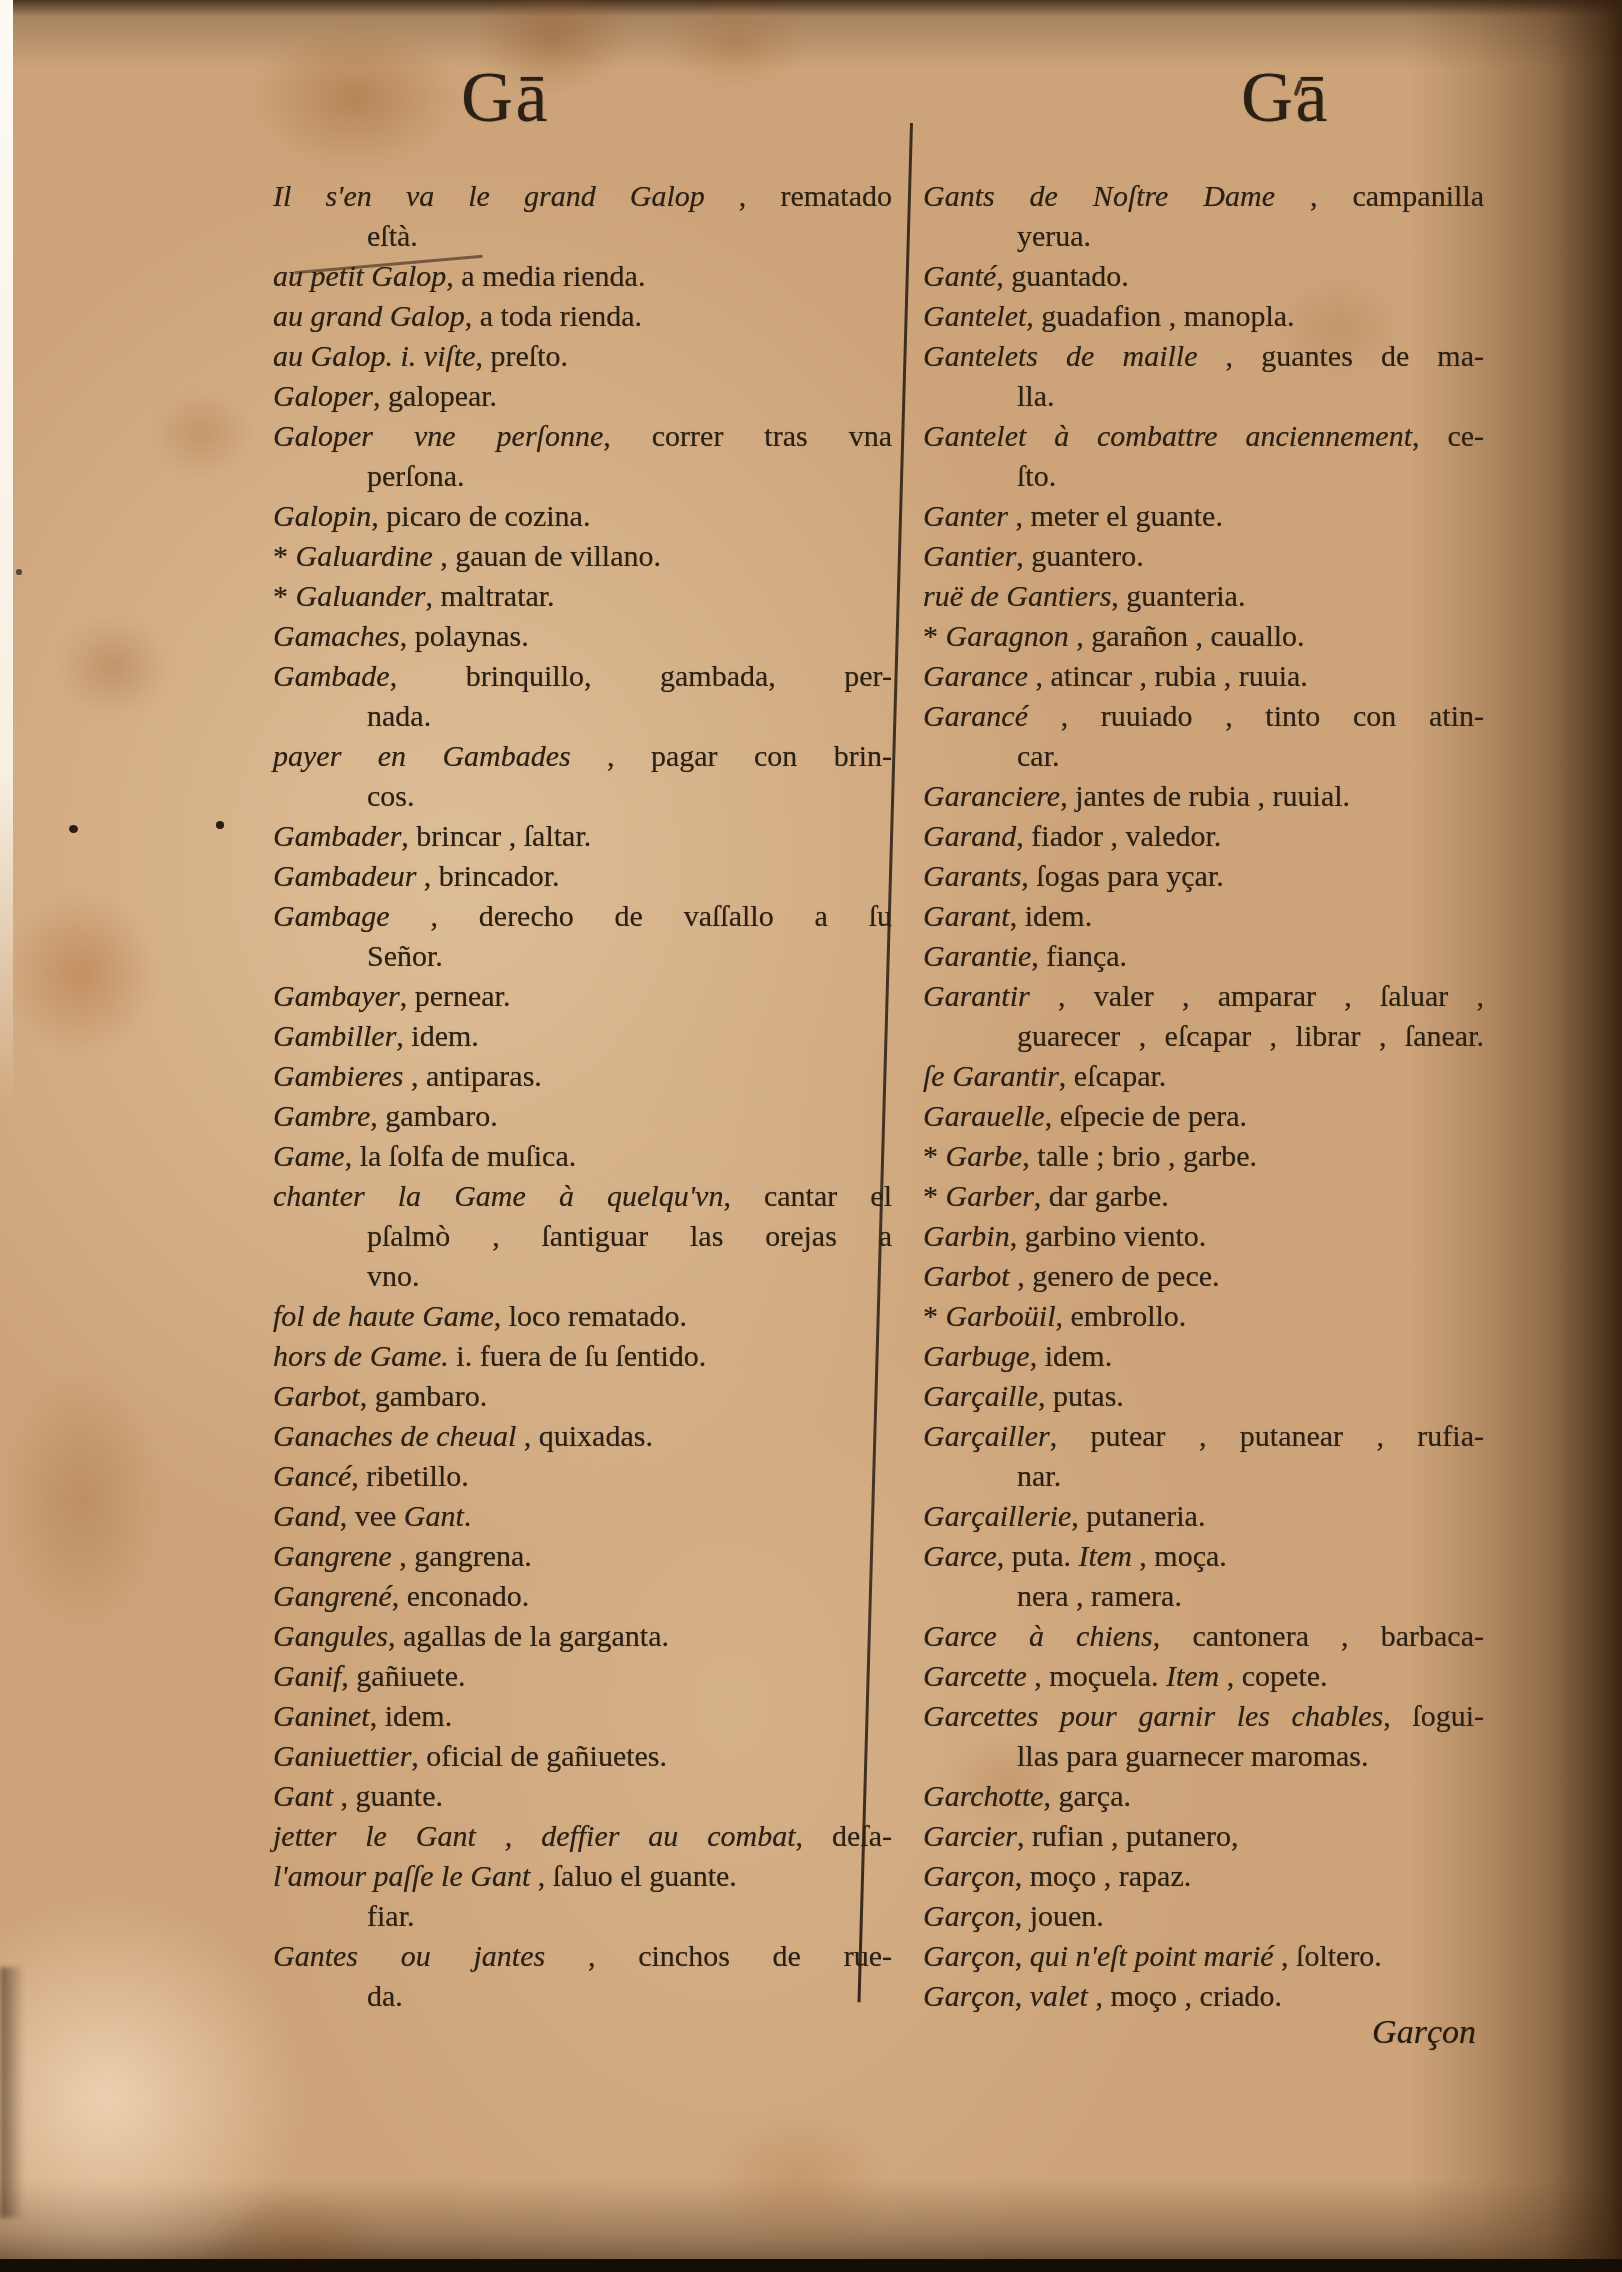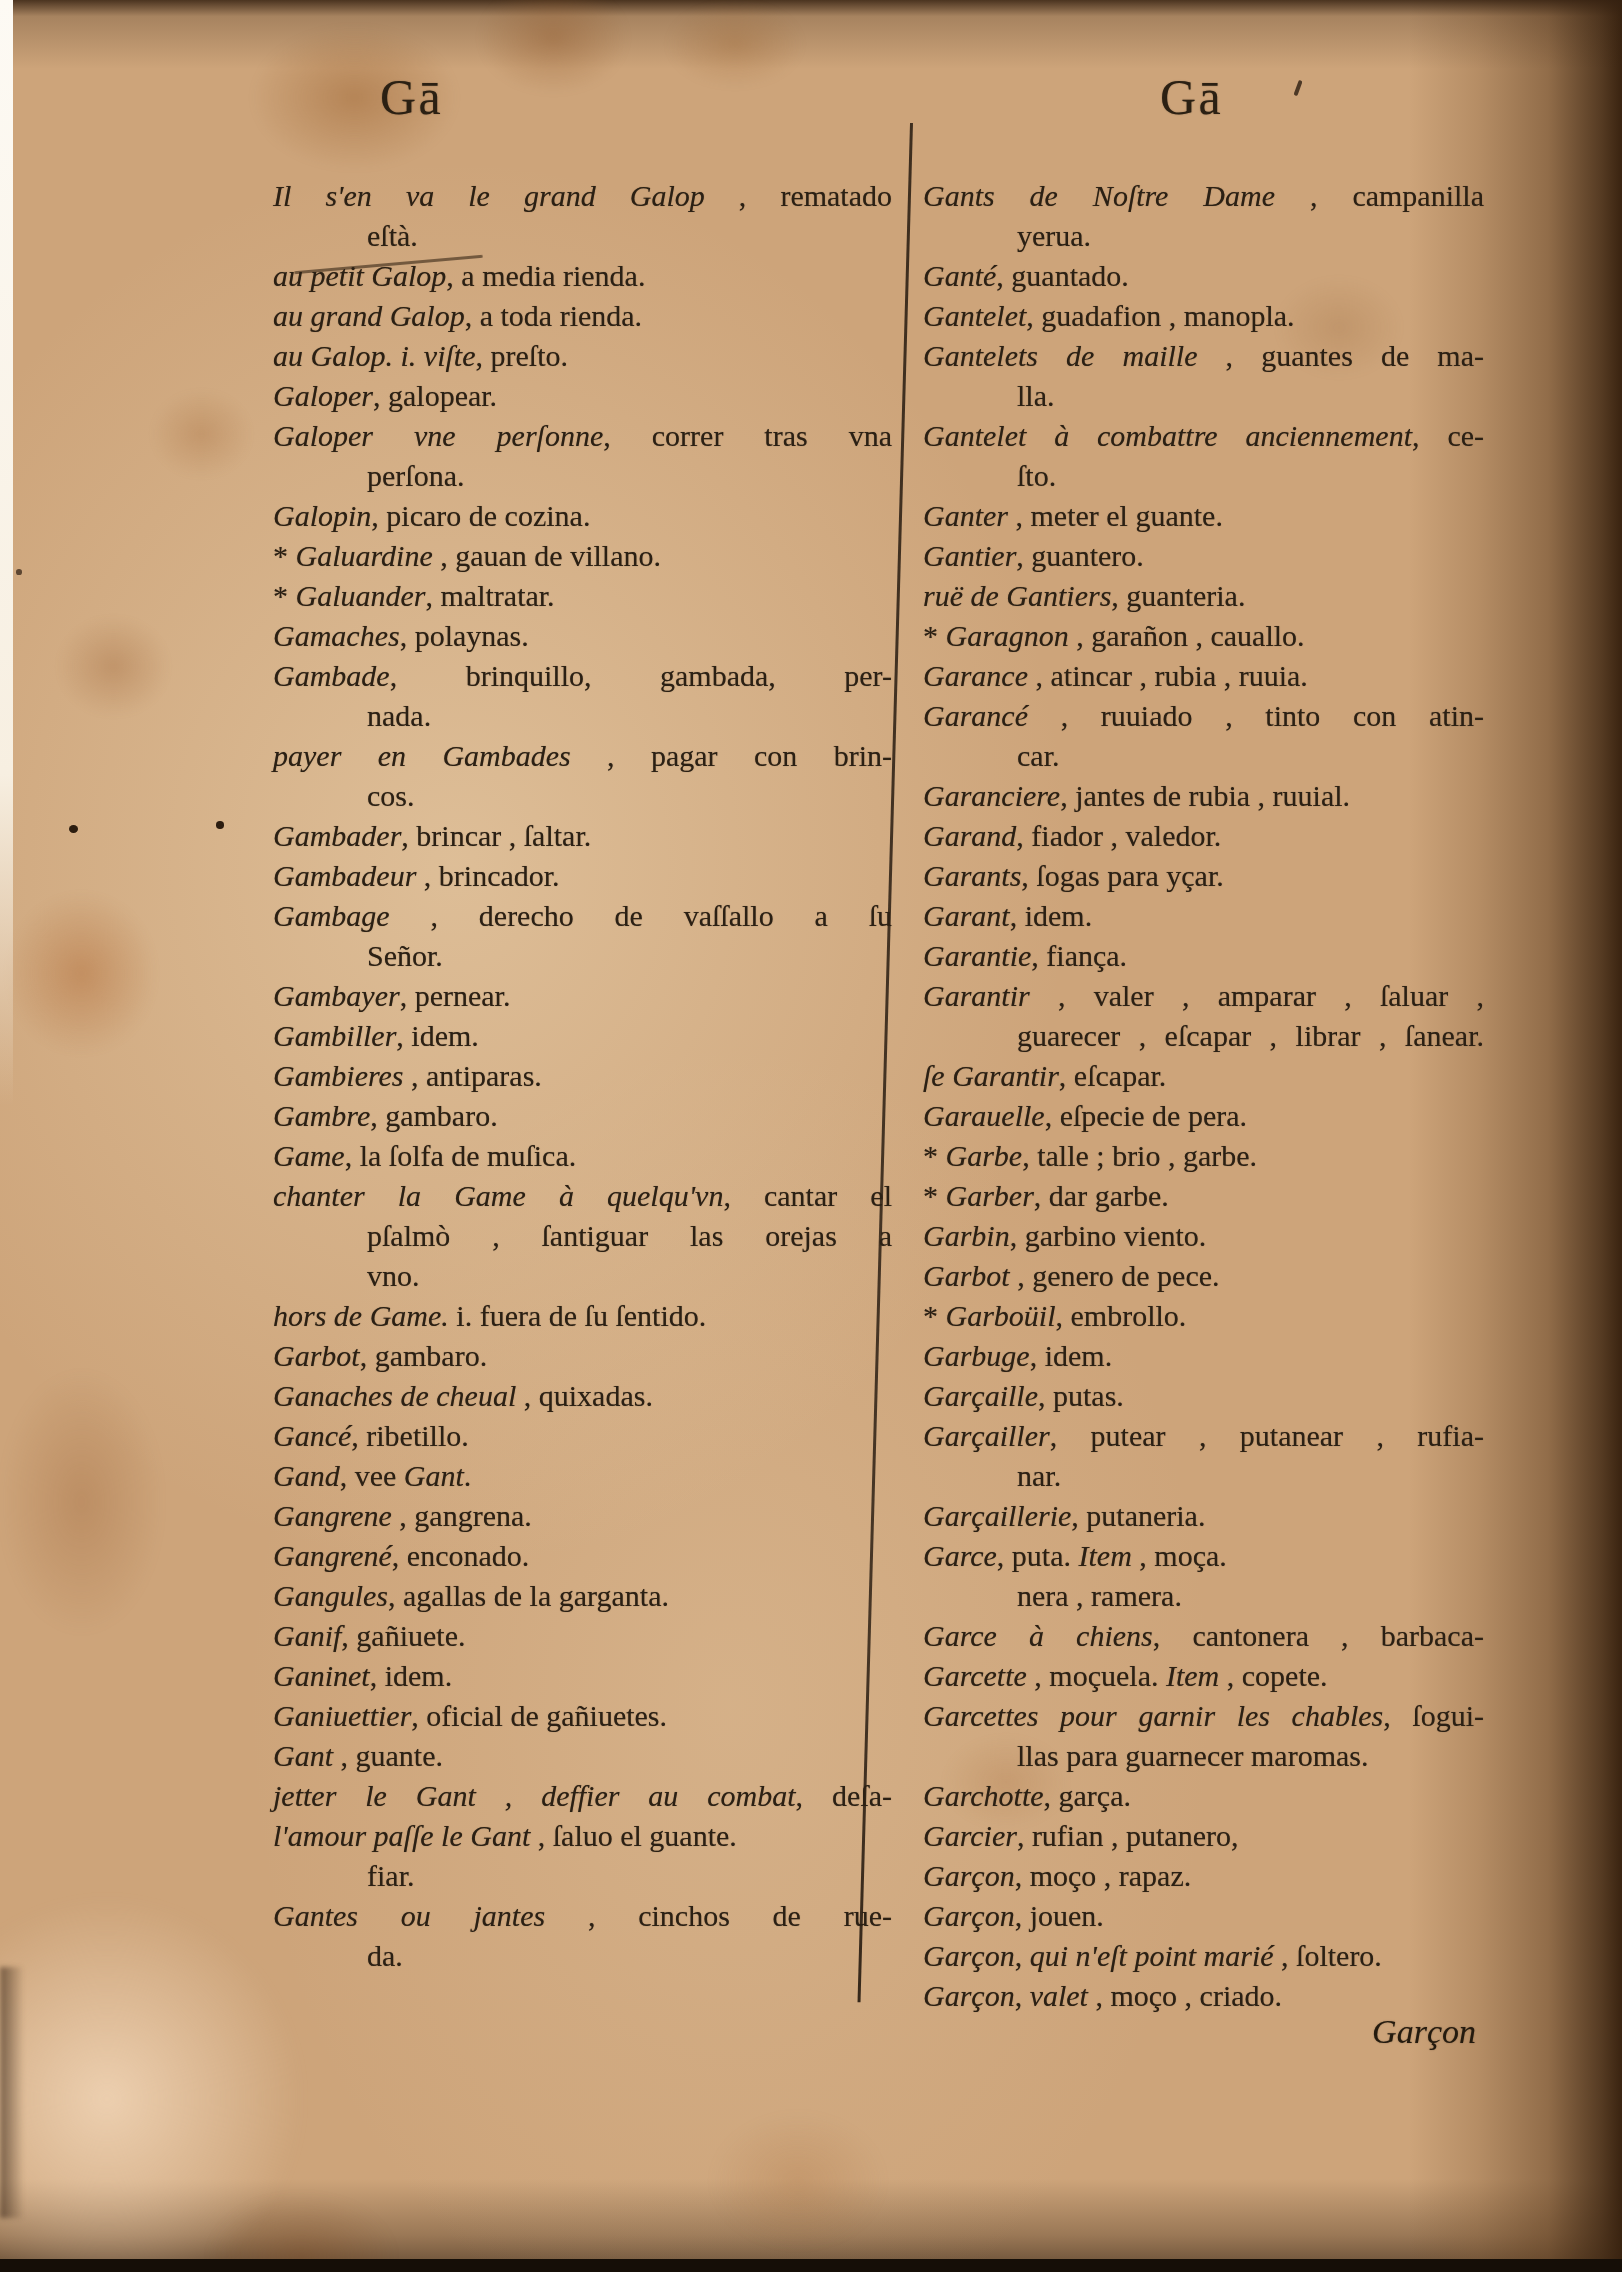--- a/index.html
+++ b/index.html
@@ -52,22 +52,22 @@
     background:linear-gradient(90deg,rgba(40,24,12,.55),rgba(40,24,12,0));filter:blur(2.5px);
   }
   
   .divider{
     position:absolute;left:910px;top:123px;width:3.1px;height:1880px;
     background:linear-gradient(180deg,rgba(46,33,21,.9) 0%,rgba(46,33,21,.85) 80%,rgba(46,33,21,.95) 100%);
     transform:rotate(1.6deg);transform-origin:top center;
   }
   
   .col-header{
-    position:absolute;top:60px;width:251px;text-align:left;
-    font-size:50px;line-height:75px;color:#2b2013;
+    position:absolute;top:60px;width:251px;text-align:center;
+    font-size:72px;line-height:75px;color:#2b2013;
     letter-spacing:2.5px;
     text-shadow:0 0 1.3px rgba(43,32,19,.45);
   }
   .hdr-left{left:380px;}
   .hdr-right{left:1160px;}
   .col{
     position:absolute;top:132px;
     font-size:30px;line-height:40px;color:#2b2014;
     text-shadow:0 0 0.9px rgba(43,31,19,.5);
     margin-top:44px;
@@ -137,20 +137,21 @@
     <div class="line just"><span class="fr">Gambage</span><span class="es"> , derecho de vaſſallo a ſu</span></div>
     <div class="line wrap"><span class="es">Señor.</span></div>
     <div class="line"><span class="fr">Gambayer</span><span class="es">, pernear.</span></div>
     <div class="line"><span class="fr">Gambiller</span><span class="es">, idem.</span></div>
     <div class="line"><span class="fr">Gambieres</span><span class="es"> , antiparas.</span></div>
     <div class="line"><span class="fr">Gambre</span><span class="es">, gambaro.</span></div>
     <div class="line"><span class="fr">Game</span><span class="es">, la ſolfa de muſica.</span></div>
     <div class="line just"><span class="fr">chanter la Game à quelqu'vn</span><span class="es">, cantar el</span></div>
     <div class="line wrap just"><span class="es">pſalmò , ſantiguar las orejas a</span></div>
     <div class="line wrap"><span class="es">vno.</span></div>
+    <div class="line"><span class="fr">fol de haute Game</span><span class="es">, loco rematado.</span></div>
     <div class="line"><span class="fr">hors de Game.</span><span class="es"> i. fuera de ſu ſentido.</span></div>
     <div class="line"><span class="fr">Garbot</span><span class="es">, gambaro.</span></div>
     <div class="line"><span class="fr">Ganaches de cheual</span><span class="es"> , quixadas.</span></div>
     <div class="line"><span class="fr">Gancé</span><span class="es">, ribetillo.</span></div>
     <div class="line"><span class="fr">Gand</span><span class="es">, vee </span><span class="fr">Gant</span><span class="es">.</span></div>
     <div class="line"><span class="fr">Gangrene</span><span class="es"> , gangrena.</span></div>
     <div class="line"><span class="fr">Gangrené</span><span class="es">, enconado.</span></div>
     <div class="line"><span class="fr">Gangules</span><span class="es">, agallas de la garganta.</span></div>
     <div class="line"><span class="fr">Ganif</span><span class="es">, gañiuete.</span></div>
     <div class="line"><span class="fr">Ganinet</span><span class="es">, idem.</span></div>

